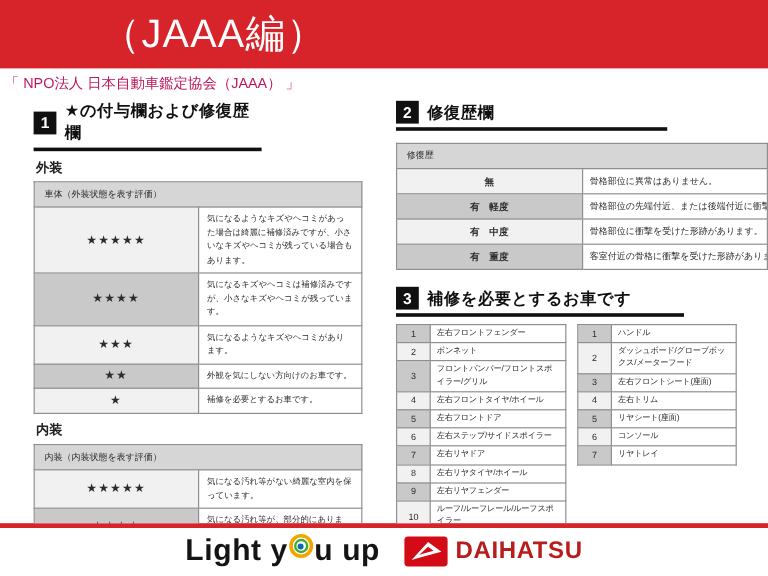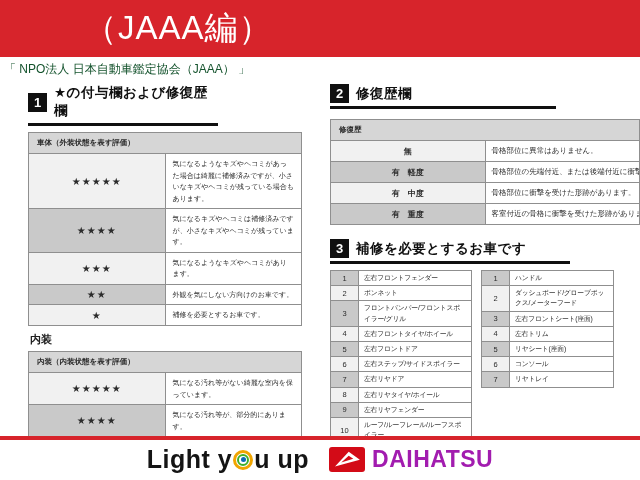--- a/index.html
+++ b/index.html
@@ -4,40 +4,40 @@
 <style>
   * { margin:0; padding:0; box-sizing:border-box; }
   html,body { width:640px; height:480px; overflow:hidden; background:#ffffff;
     font-family:"Liberation Sans","DejaVu Sans",sans-serif; color:#2b2b2b; }
 
   
   .banner { height:57px; background:#d7242b; display:flex; align-items:center; padding-left:30px; }
   .banner .ttl { color:#fff; font-size:33px; font-weight:bold; letter-spacing:1px; }
   .banner .ed  { color:#fff; font-size:33px; font-weight:normal; margin-left:54px; letter-spacing:1px; }
 
-  .subtitle { font-size:12px; color:#14532d; padding:4px 0 0 4px; height:21px; }
+  .subtitle { font-size:12px; color:#be185d; padding:4px 0 0 4px; height:21px; }
 
   
   .content { display:flex; padding-left:28px; height:358px; overflow:hidden; }
   .col-left  { width:289px; margin-right:13px; }
   .col-right { width:310px; }
 
   .sec-head { display:flex; align-items:center; gap:7px; border-bottom:3px solid #101010;
     padding-bottom:3px; margin-top:6px; margin-bottom:6px; }
   .sec-head .num { width:19px; height:19px; background:#101010; color:#fff; font-weight:bold;
     font-size:13px; display:flex; align-items:center; justify-content:center; flex:0 0 19px; }
   .sec-head .t { font-size:13.5px; font-weight:bold; color:#101010; letter-spacing:0.5px; }
   .w1 { width:190px; } .w2 { width:226px; } .w3 { width:240px; }
 
   .grp-label { font-size:11px; font-weight:bold; margin:6px 0 4px 2px; color:#222; }
 
   
   table { border-collapse:collapse; table-layout:fixed; }
   td { border:1px solid #8f8f8f; vertical-align:middle; }
-  thead td { background:#d6d6d6; font-size:7.5px; padding:5px 8px;font-weight:bold; }
+  thead td { background:#d6d6d6; font-size:7.5px; padding:5px 8px; }
 
   
   .star-table { width:274px;border-radius:21px; }
   .star-table .c1 { width:76px; text-align:center; font-weight:bold; font-size:10px; letter-spacing:1px; }
   .star-table .c2 { font-size:7px; line-height:1.65; padding:4px 7px; }
   .star-table tbody tr:nth-child(odd)  .c1 { background:#f1f1f1; }
   .star-table tbody tr:nth-child(even) .c1 { background:#c9c9c9; }
 
   
   .s2-table { width:310px; margin-top:10px; }
@@ -52,49 +52,50 @@
   .s3-left  { width:142px; }
   .s3-right { width:133px; }
   .s3-table .c1 { width:28px; text-align:center; font-size:7.5px; }
   .s3-table .c2 { font-size:6.8px; padding:2px 5px; line-height:1.5; letter-spacing:-0.2px; }
   .s3-table tbody tr:nth-child(odd)  .c1 { background:#c9c9c9; }
   .s3-table tbody tr:nth-child(even) .c1 { background:#f1f1f1; }
 
   
   .divider { height:4px; background:#d7242b; }
   .footer { height:39px; display:flex; align-items:center; justify-content:center; gap:20px; }
-  .slogan { display:flex; align-items:center; font-weight:bold; font-size:25px; color:#141414; letter-spacing:0.5px; }
+  .slogan { display:flex; align-items:flex-start; font-weight:bold; font-size:25px; color:#141414; letter-spacing:0.5px; }
   .ring-outer { width:20px; height:20px; border-radius:50%; border:3px solid #f0a500;
     display:flex; align-items:center; justify-content:center; margin:0 1px; }
   .ring-mid { width:12px; height:12px; border-radius:50%; border:2.5px solid #3fae2a;
     display:flex; align-items:center; justify-content:center; }
   .ring-core { width:5px; height:5px; border-radius:50%; background:#0a6bb5; }
   .brand { display:flex; align-items:center; gap:7px; }
   .d-box { width:36px; height:25px; background:#d30b17; border-radius:3px; display:flex;
     align-items:center; justify-content:center; }
-  .brand-txt { color:#a21caf; font-weight:bold; font-size:23px; letter-spacing:0.5px; }
+  .brand-txt { color:#b91c1c; font-weight:bold; font-size:20px; letter-spacing:0.5px; }
 </style>
 </head>
 <body>
 
 <div class="banner">
   <span class="ed">（JAAA編）</span>
 </div>
 
 <div class="subtitle">「 NPO法人 日本自動車鑑定協会（JAAA） 」</div>
 
 <div class="content">
 
   <div class="col-left">
 
     <div class="sec-head w1">
       <span class="num">1</span>
       <span class="t">★の付与欄および修復歴欄</span>
     </div>
 
+    <div class="grp-label">外装</div>
 
     <table class="star-table">
       <thead>
         <tr>
           <td colspan="2">車体（外装状態を表す評価）</td>
         </tr>
       </thead>
       <tbody>
         <tr>
           <td class="c1">★★★★★</td>

